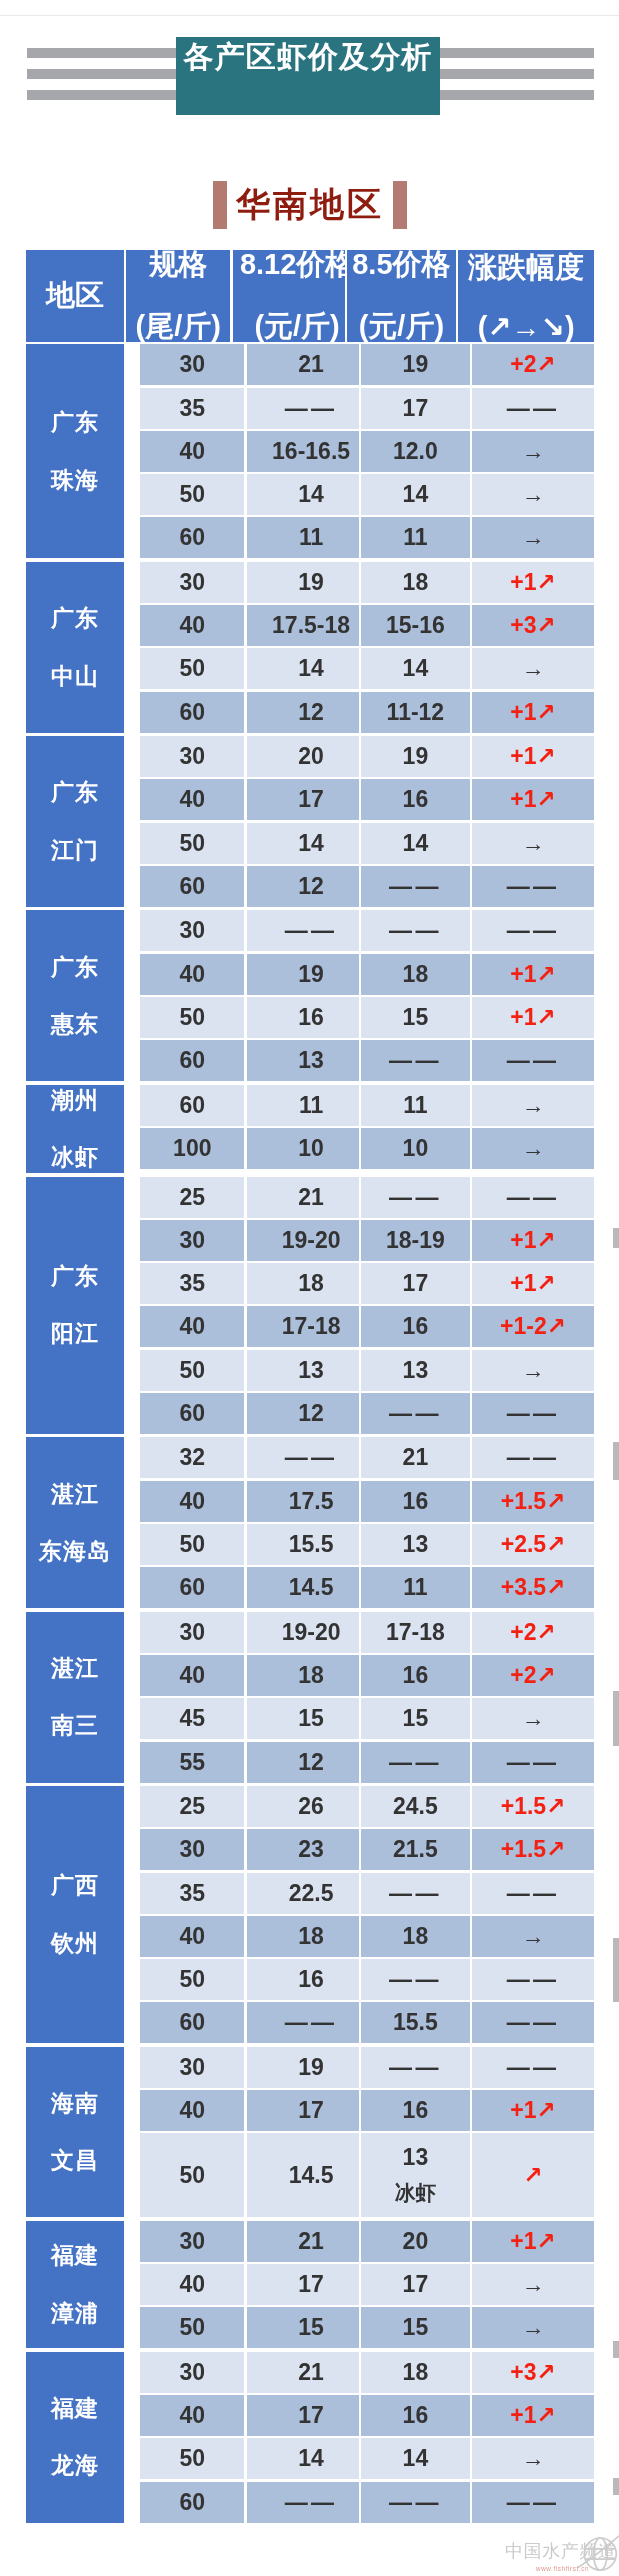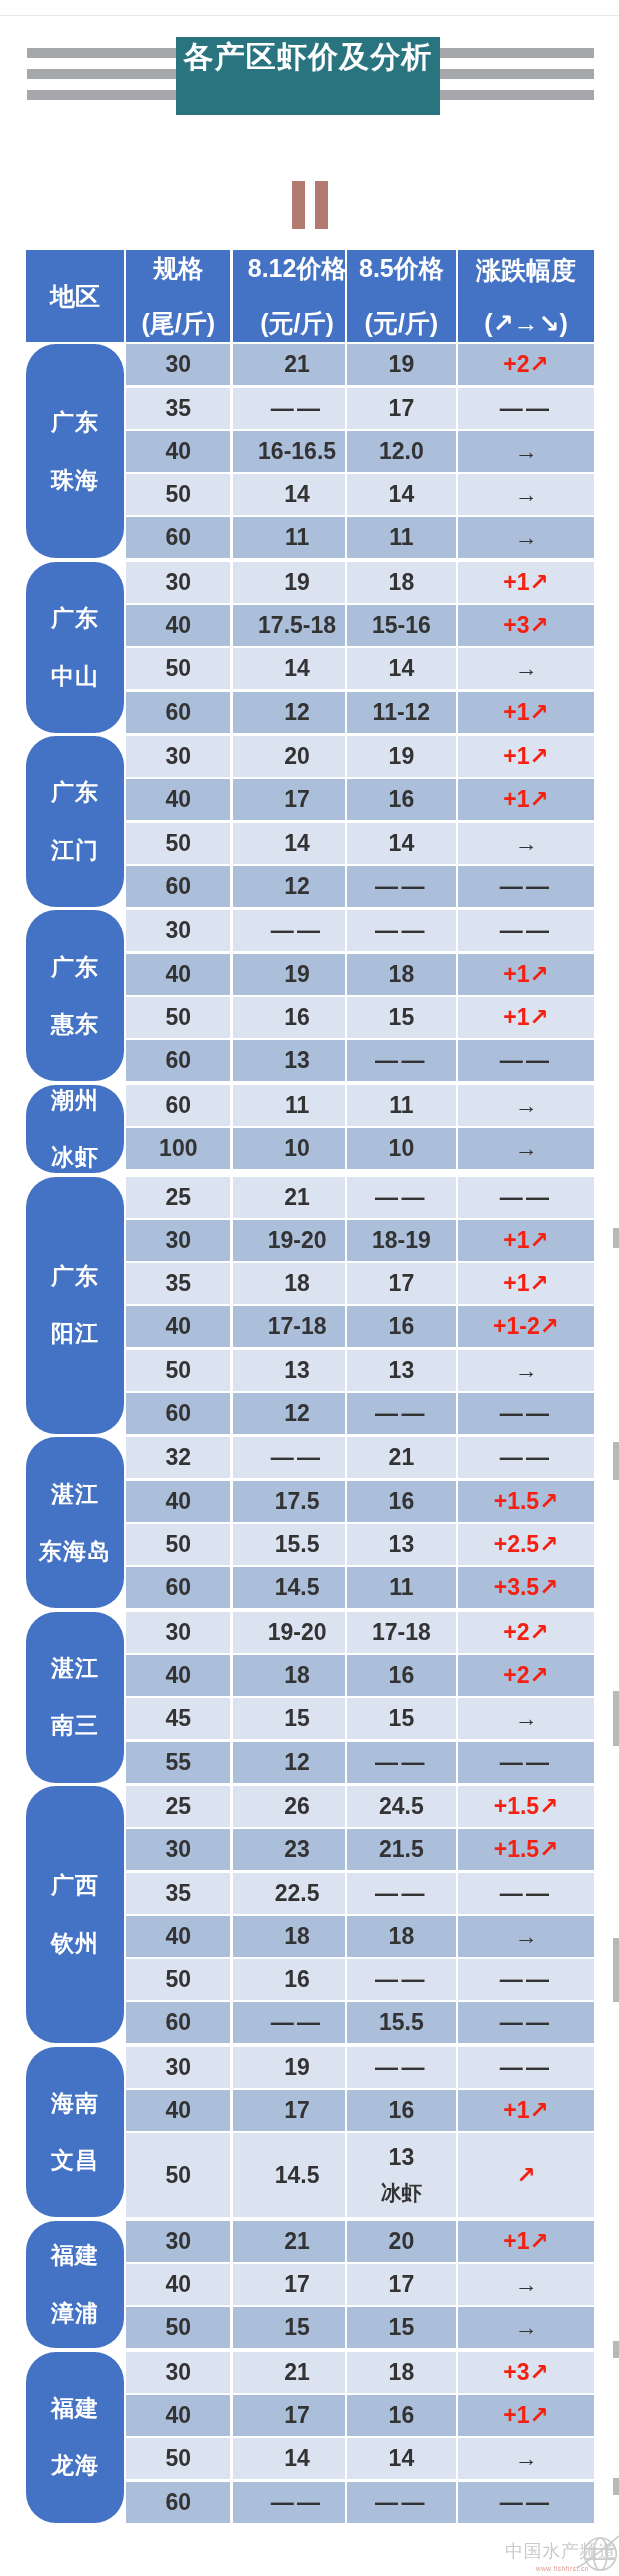--- a/index.html
+++ b/index.html
@@ -30,39 +30,39 @@
     position: absolute; left: 0; top: 178px; width: 620px; height: 53px;
     display: flex; align-items: center; justify-content: center; gap: 9.2px;
   }
   .red-bar { width: 13.8px; height: 48px; background: #b27a71; }
   .section-title { font-size: 34px; font-weight: 700; color: #8e1d10; letter-spacing: 2.9px; white-space: nowrap; }
 
   
   .price-table { position: absolute; left: 26px; top: 250px; width: 568px; }
   .header-row { display: flex; gap: 2.3px; height: 92px; margin-bottom: 2.3px; }
   .hcell {
-    background: #4472c4; color: #ffffff; font-weight: 700; font-size: 25px;
+    background: #4472c4; color: #ffffff; font-weight: 700; font-size: 29px;
     display: flex; flex-direction: column; align-items: center; justify-content: center;
     gap: 22px; text-align: center; white-space: nowrap;
   }
   .w-region { width: 98px; flex: none; }
   .w-spec   { width: 104px; flex: none; }
   .w-p812   { width: 112px; flex: none; padding-left: 17px; }
   .w-p85    { width: 109px; flex: none; }
   .w-chg    { flex: 1; }
 
   .table-section { display: flex; gap: 2.3px; margin-bottom: 3.4px; }
   .region-cell {
     width: 98px; flex: none; background: #4472c4; color: #ffffff;
     font-size: 23px; font-weight: 700; letter-spacing: 1.1px;
     display: flex; flex-direction: column; align-items: center; justify-content: center;
-    gap: 26.4px; text-align: center; border-radius: 30px;
+    gap: 26.4px; text-align: center;
   }
   .rows { flex: 1; display: flex; flex-direction: column; gap: 2.3px; }
-  .row { display: flex; gap: 2.3px; height: 41px; }
+  .row { display: flex; gap: 2.3px; height: 41px; margin-left: 14px; }
   .row.tall { height: 84px; }
   .cell {
     display: flex; flex-direction: column; align-items: center; justify-content: center;
     font-size: 23px; font-weight: 700; color: #333333; white-space: nowrap;
   }
   .row.dark .cell { background: #abbeda; }
   .row.light .cell { background: #dbe3f1; }
   .cell.red { color: #f42011; }
   .cell.dash { letter-spacing: 3.4px; }
   .cell .sub { font-size: 20.7px; margin-top: 8px; letter-spacing: 0; }
@@ -85,20 +85,21 @@
   <div class="stripe s1"></div>
   <div class="stripe s2"></div>
   <div class="stripe s3"></div>
   <div class="banner-box">
     <span class="banner-title">各产区虾价及分析</span>
   </div>
 </div>
 
 <div class="section-header">
   <span class="red-bar"></span>
+  <span class="section-title">华南地区</span>
   <span class="red-bar"></span>
 </div>
 
 <div class="price-table">
   <div class="header-row">
     <div class="hcell w-region">
       <div>地区</div>
     </div>
     <div class="hcell w-spec">
       <div>规格</div>

